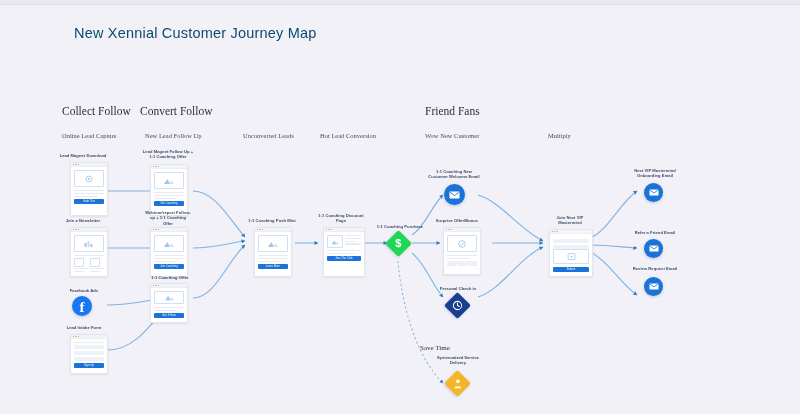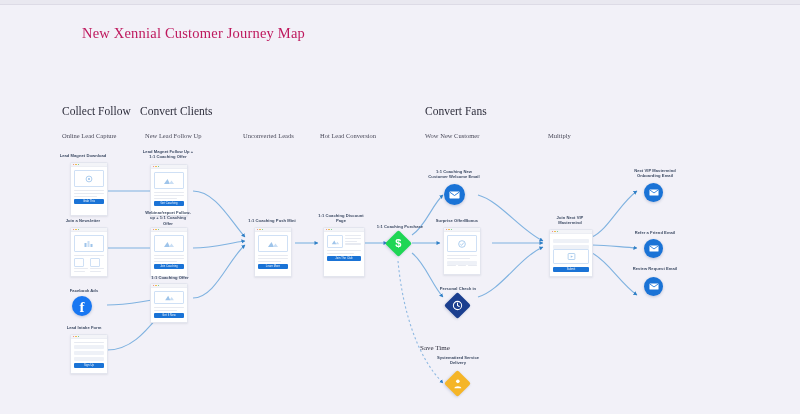--- a/index.html
+++ b/index.html
@@ -7,23 +7,23 @@
     width:800px;height:414px;overflow:hidden;
     background:#e9e8f0;
     font-family:"Liberation Sans", sans-serif;
   }
   #canvas{
     position:absolute;left:0;top:4px;width:800px;height:410px;
     background:#f2f1f8;
     border-top:1px solid #dddbe6;
   }
   #title{
-    position:absolute;left:82px;top:20px;
-    font-family:Liberation Serif, serif;
-    font-size:14.5px;color:#be185d;letter-spacing:.2px;white-space:nowrap;
+    position:absolute;left:74px;top:20px;
+    font-family:Liberation Sans, sans-serif;
+    font-size:14.5px;color:#0c4a6e;letter-spacing:.2px;white-space:nowrap;
   }
   .colhead{
     position:absolute;
     font-family:"Liberation Serif", serif;
     font-size:11.5px;color:#2e2e3c;white-space:nowrap;
   }
   .subhead{
     position:absolute;
     font-family:"Liberation Serif", serif;
     font-size:6.5px;color:#4a4a5a;white-space:nowrap;
@@ -89,22 +89,22 @@
   }
 </style>
 </head>
 <body>
 
 <div id="canvas">
 
   <div id="title">New Xennial Customer Journey Map</div>
 
   <div class="colhead" style="left:62px;top:100px;">Collect Follow</div>
-  <div class="colhead" style="left:140px;top:100px;">Convert Clients</div>
-  <div class="colhead" style="left:425px;top:100px;">Convert Fans</div>
+  <div class="colhead" style="left:140px;top:100px;">Convert Follow</div>
+  <div class="colhead" style="left:425px;top:100px;">Friend Fans</div>
 
   <div class="subhead" style="left:62px;top:127px;">Online Lead Capture</div>
   <div class="subhead" style="left:145px;top:127px;">New Lead Follow Up</div>
   <div class="subhead" style="left:243px;top:127px;">Unconverted Leads</div>
   <div class="subhead" style="left:320px;top:127px;">Hot Lead Conversion</div>
   <div class="subhead" style="left:425px;top:127px;">Wow New Customer</div>
   <div class="subhead" style="left:548px;top:127px;">Multiply</div>
 
   <svg id="lines" viewBox="0 0 800 410">
     <defs>

